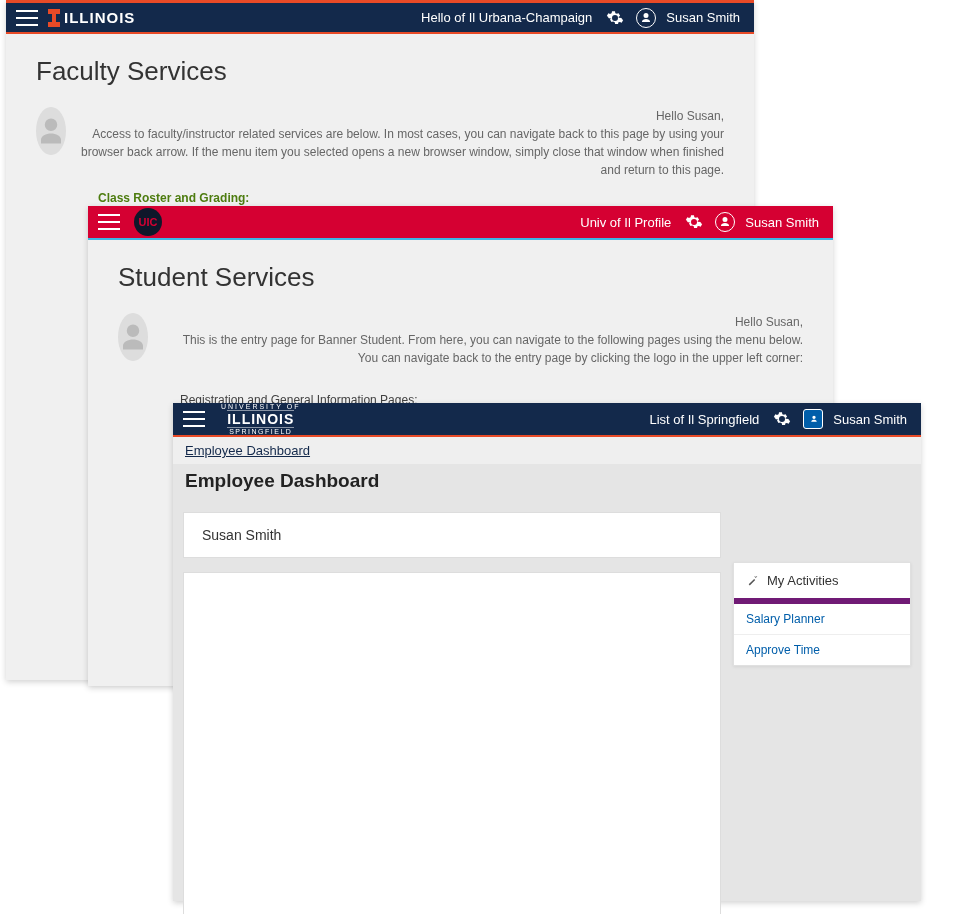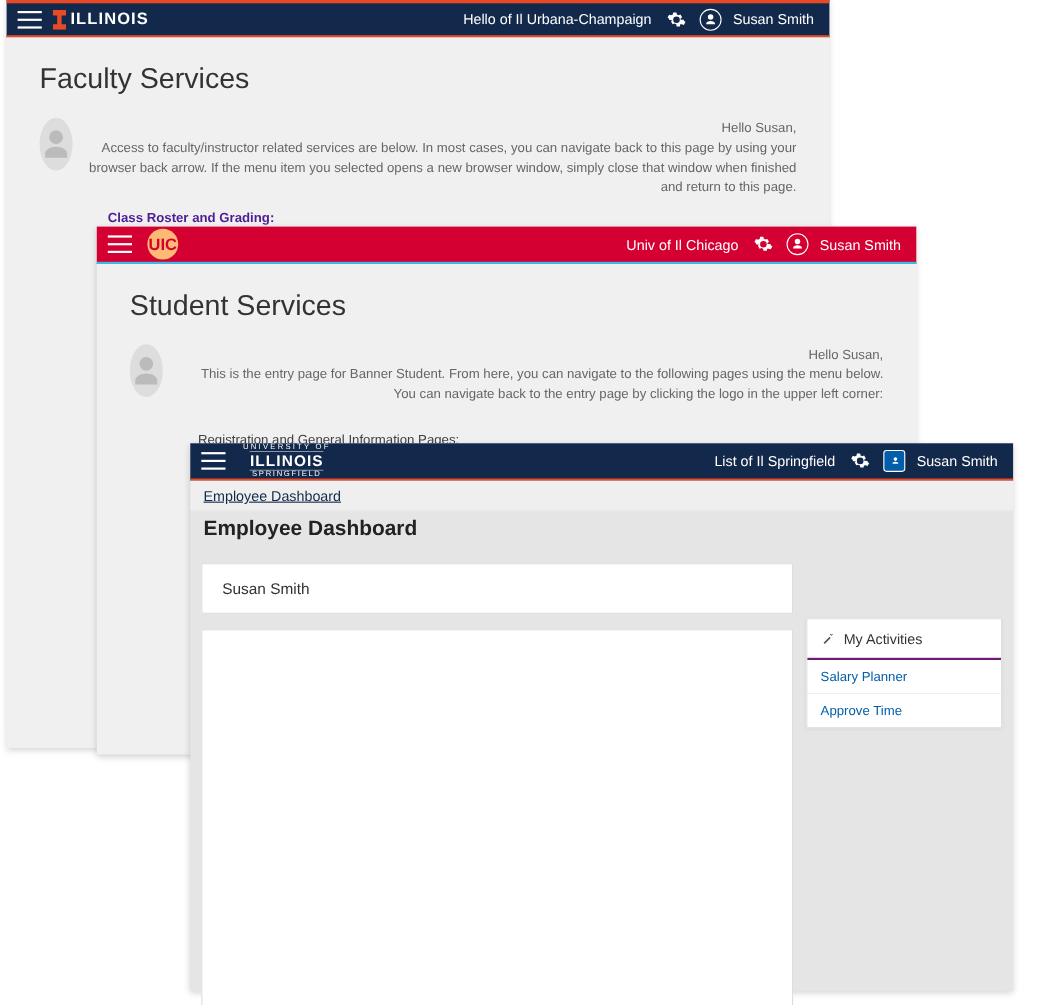--- a/index.html
+++ b/index.html
@@ -15,49 +15,49 @@
   .campus { margin-right: 14px; font-size: 13px; }
   .gear { width: 18px; height: 18px; margin-right: 12px; cursor:pointer; }
   .avatar-icon { width: 20px; height: 20px; border: 1.5px solid #fff; border-radius: 50%; display:flex; align-items:center; justify-content:center; margin-right: 10px; }
   .avatar-icon svg { width:12px; height:12px; }
   .user-name { margin-right: 14px; font-size: 13px; }
   .content { padding: 22px 30px 20px 30px; color:#333; }
   .page-title { font-size: 26px; font-weight: 400; color:#333; margin-bottom: 20px; }
   .avatar-circle { width: 48px; height: 48px; border-radius: 50%; background:#ddd; display:flex; align-items:center; justify-content:center; }
   .intro-row { display:flex; align-items:flex-start; gap: 14px; margin-bottom: 12px; }
   .intro-text { font-size: 12px; color:#666; line-height:1.5;text-align:right; }
-  .section-label { font-size: 12px; color:#4c1d95; font-weight:600; margin: 6px 0 4px 62px; }
+  .section-label { font-size: 12px; color:#4d7c0f; font-weight:600; margin: 6px 0 4px 62px; }
   .link-list { margin-left: 90px; font-size:12px; }
   .link-list li { list-style: disc; color:#005eaa; margin: 2px 0 2px 12px; padding-left:2px;}
   .link-list li a { color:#005eaa; text-decoration: underline; cursor:pointer; }
   .section-link { font-size:12px; color:#404040; text-decoration: underline; margin: 14px 0 6px 62px; display:inline-block; cursor:pointer;}
   
   .win1 { top: 0; left: 6px; width: 748px; height: 680px; background:#f0f0f0; }
   .win1 .topbar { background:#13294b; border-top:3px solid #e84a27; border-bottom:2px solid #e84a27;}
   .win1 .content { background:#f0f0f0; }
   .win2 { top: 206px; left: 88px; width: 745px; height: 480px; background:#f0f0f0;}
   .win2 .topbar { background:#d50032; border-bottom:2px solid #3db7e4;}
-  .uic-badge { width:28px; height:28px; border-radius:50%; background:#fdba74; color:#d50032; display:flex; align-items:center; justify-content:center; font-weight:800; font-size:15px; margin-left:4px;}
+  .uic-badge { width:28px; height:28px; border-radius:50%; background:#0f172a; color:#d50032; display:flex; align-items:center; justify-content:center; font-weight:800; font-size:11px; margin-left:4px;}
   .win3 { top: 403px; left: 173px; width: 748px; height: 498px; background:#e5e5e5; }
   .win3 .topbar { background:#13294b; border-bottom:2px solid #e84a27;}
   .uis-logo { display:flex; flex-direction:column; align-items:center; line-height:1; margin-left:6px; color:#fff;}
   .uis-logo .top { font-size:7px; letter-spacing:2px; }
   .uis-logo .mid { font-size:14px; font-weight:800; letter-spacing:1px; border-top:1px solid rgba(255,255,255,0.5); border-bottom:1px solid rgba(255,255,255,0.5); padding:1px 0;}
   .uis-logo .bot { font-size:7px; letter-spacing:1.5px; }
   .avatar-active { background:#005eaa; padding:6px 4px 6px 6px; border-radius:3px;}
   .breadcrumb-row { background:#efefef; padding:6px 12px; font-size:13px;}
   .breadcrumb-row a{ color:#13294b; text-decoration:underline;}
   .dash-title { font-size:19px; font-weight:600; padding:6px 12px 10px 12px; color:#222;}
   .dash-body{ padding:10px 10px 0 10px; display:flex; gap:12px; height:430px; }
   .left-col{ flex:1; display:flex; flex-direction:column; gap:14px;}
   .name-card{ background:#fff; border:1px solid #ddd; padding:14px 18px; font-size:14px; color:#333;}
   .big-panel{ background:#fff; border:1px solid #ddd; flex:1; min-height:200px;}
   .right-col{ width:178px; }
   .act-card{ background:#fff; border:1px solid #e0e0e0; box-shadow:0 1px 3px rgba(0,0,0,0.08);}
-  .act-head{ padding:10px 12px; font-size:13px; color:#333; display:flex; align-items:center; gap:8px; border-bottom:2px solid #701a75;}
+  .act-head{ padding:10px 12px; font-size:13px; color:#333; display:flex; align-items:center; gap:8px; border-bottom:6px solid #701a75;}
   .act-head svg{ width:13px; height:13px;}
   .act-link{ display:block; padding:8px 12px; font-size:12px; color:#005eaa; border-top:1px solid #eee; text-decoration:none; cursor:pointer;}
   .act-link:first-of-type{ border-top:none;}
   .side-cut { color:#005eaa; font-size:12px; text-decoration:underline; }
 </style>
 </head>
 <body>
 
 <div class="window win1">
   <div class="topbar">
@@ -109,21 +109,21 @@
 
 <div class="window win2">
   <div class="topbar">
     <div class="menu-icon">
         <span></span>
         <span></span>
         <span></span>
       </div>
     <div class="uic-badge">UIC</div>
     <div class="spacer"></div>
-    <div class="campus">Univ of Il Chicago</div>
+    <div class="campus">Univ of Il Profile</div>
     <svg class="gear" viewBox="0 0 24 24">
         <path fill="#fff" d="M12 8a4 4 0 100 8 4 4 0 000-8zm9 4a7 7 0 01-.1 1.2l2 1.6-2 3.4-2.4-.8a7 7 0 01-2 .1l-.4 2.5h-4l-.4-2.5a7 7 0 01-2-.9l-2.4.8-2-3.4 2-1.6A7 7 0 013 12a7 7 0 01.1-1.2l-2-1.6 2-3.4 2.4.8a7 7 0 012-.9L8 3h4l.4 2.5a7 7 0 012 .9l2.4-.8 2 3.4-2 1.6c0 .4.2.8.2 1.2z"></path>
       </svg>
     <div class="avatar-icon">
         <svg viewBox="0 0 24 24">
           <path fill="#fff" d="M12 12a5 5 0 100-10 5 5 0 000 10zm0 2c-4 0-8 2-8 5v1h16v-1c0-3-4-5-8-5z"></path>
         </svg>
       </div>
     <div class="user-name">Susan Smith</div>
   </div>

